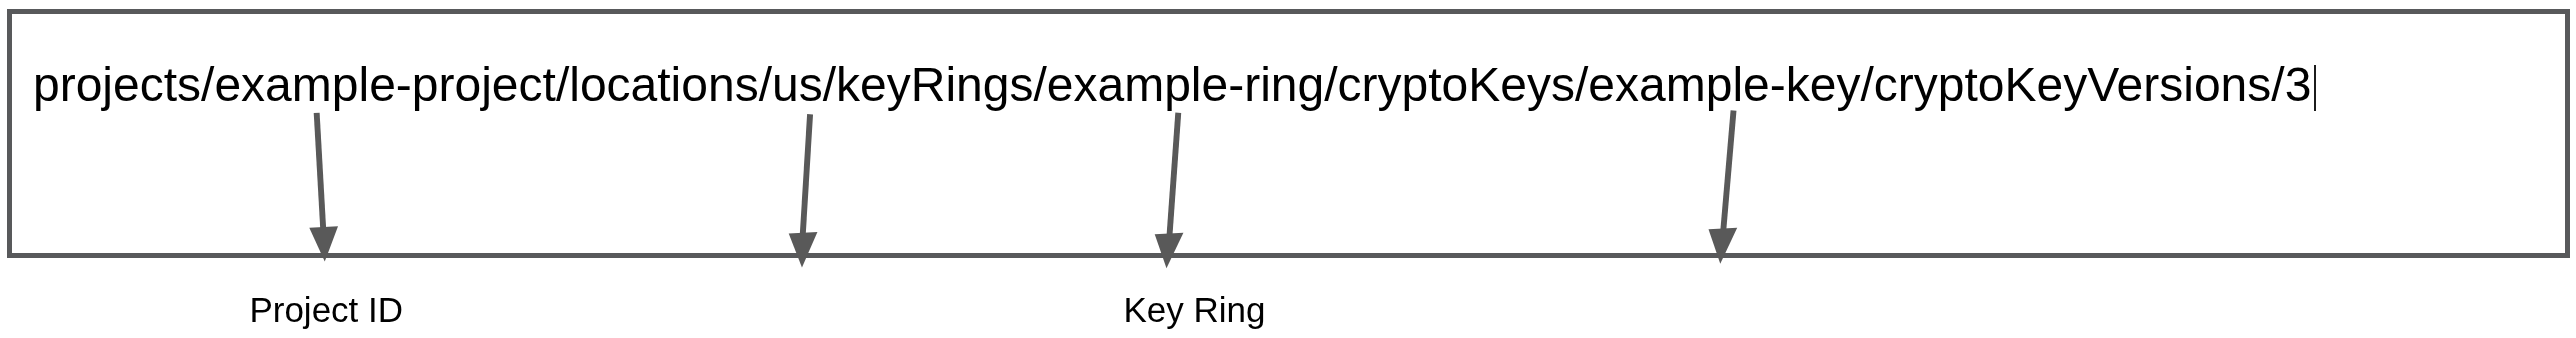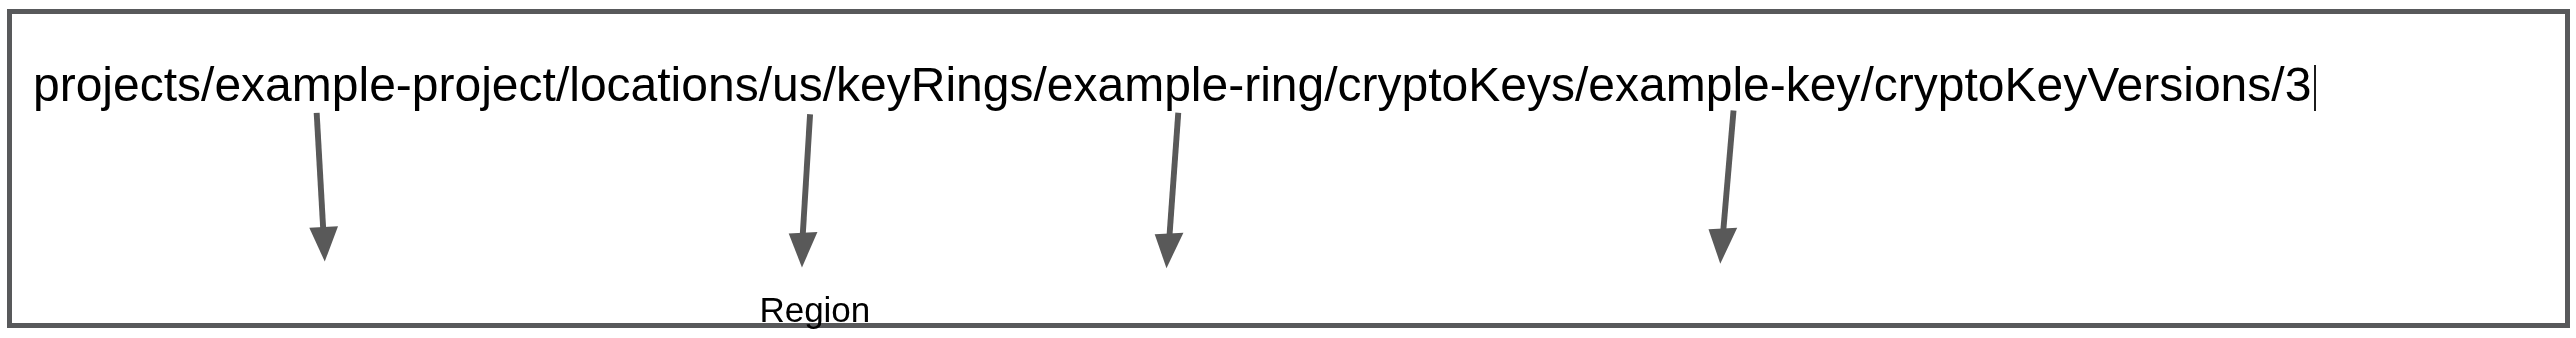--- a/index.html
+++ b/index.html
@@ -12,21 +12,21 @@
     height: 339px;
     position: relative;
     font-family: "Liberation Sans", "DejaVu Sans", sans-serif;
     overflow: hidden;
   }
   .frame {
     position: absolute;
     left: 7.4px;
     top: 8.8px;
     width: 2563px;
-    height: 319px;
+    height: 249px;
     box-sizing: border-box;
     border: 5.9px solid #58595b;
     background: #ffffff;
   }
   .resource-path {
     position: absolute;
     left: 20.6px;
     top: 47px;
     font-size: 48px;
     line-height: 1;
@@ -70,23 +70,24 @@
   .label-key-ring   { left: 1111px; top: 278px; }
   .label-key-name   { left: 1644px; top: 270px; }
 </style>
 </head>
 <body>
 
 <div class="frame">
 
   <div class="resource-path"><span>projects/example-project/locations/us/keyRings/example-ring/cryptoKeys/example-key/cryptoKeyVersions/3</span><span class="caret"></span></div>
 
+  <div class="annotation-label label-project-id">Project ID</div>
 
-  <div class="annotation-label label-region">Region</div>
 
+  <div class="annotation-label label-key-ring">Key Ring</div>
 
 
 </div>
 
 <svg class="arrows-layer" viewBox="0 0 3498 460" xmlns="http://www.w3.org/2000/svg">
   <g>
     <line x1="430" y1="153" x2="439" y2="313"></line>
     <polygon points="420,309 459,307 441,355"></polygon>
   </g>
   <g>

